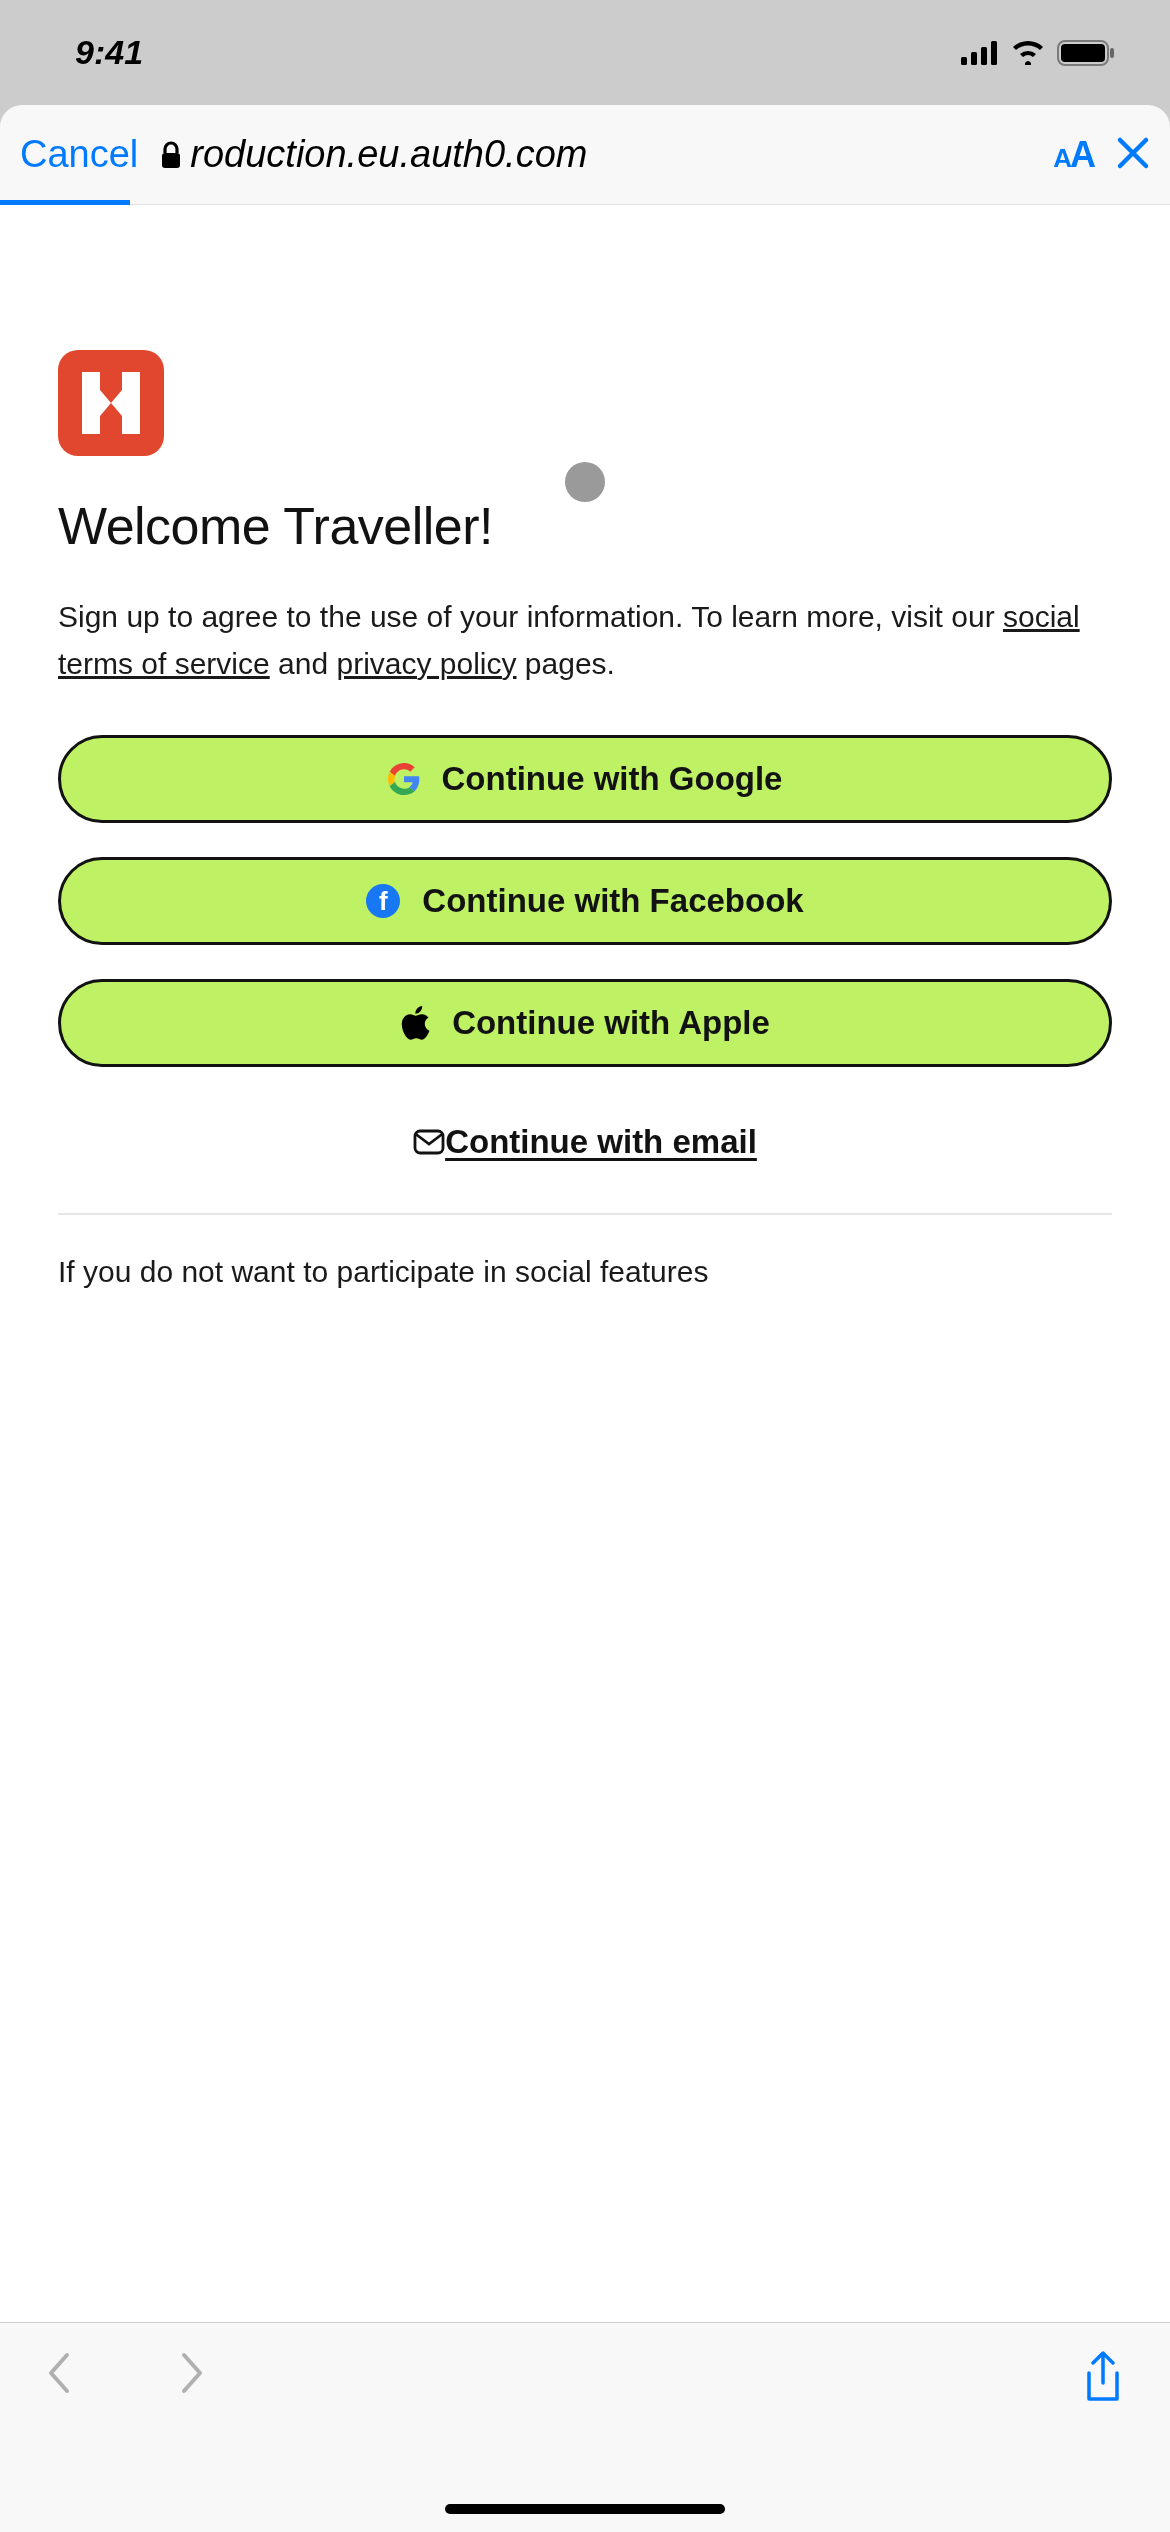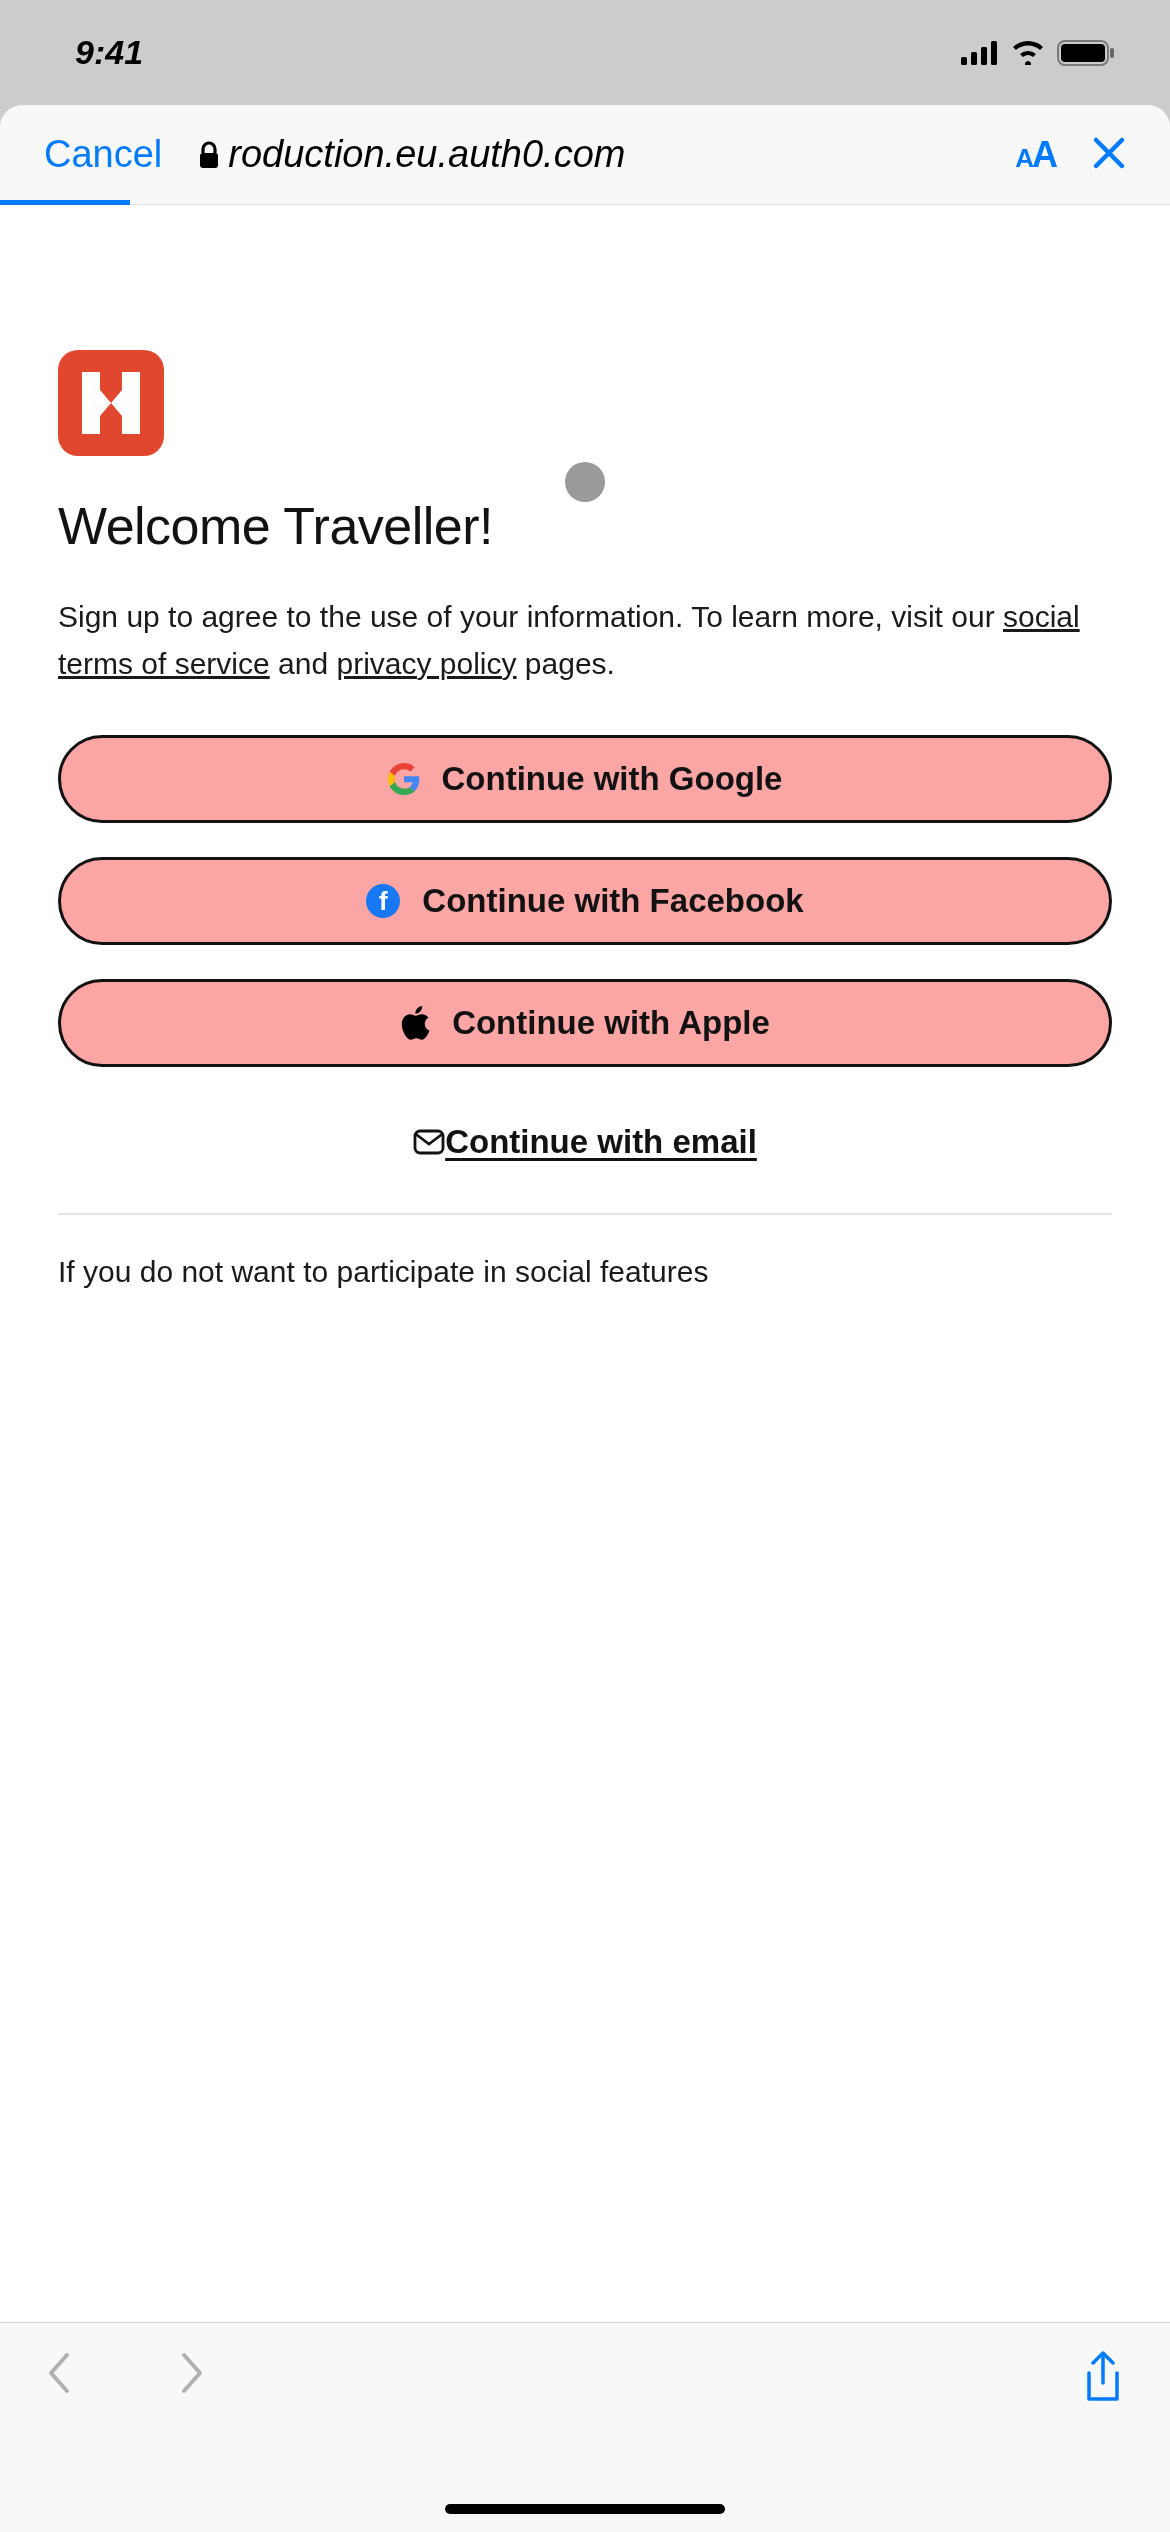--- a/index.html
+++ b/index.html
@@ -41,23 +41,23 @@
       right: 0;
       bottom: 0;
       background: #f8f8f8;
       border-radius: 22px 22px 0 0;
       overflow: hidden;
     }
     .browser-header {
       height: 100px;
       display: flex;
       align-items: center;
-      padding: 0 44px;
+      padding: 0 20px;
       border-bottom: 1px solid #e0e0e0;
-      gap: 36px;
+      gap: 22px;
       position: relative;
     }
     .cancel-btn {
       color: #007aff;
       font-size: 38px;
       font-weight: 400;
     }
     .url-area {
       flex: 1;
       display: flex;
@@ -149,21 +149,21 @@
     }
     .terms-text a {
       color: #1a1a1a;
       text-decoration: underline;
     }
     .auth-btn {
       width: 100%;
       height: 88px;
       border: 3px solid #121212;
       border-radius: 44px;
-      background: #fca5a5;
+      background: #bef264;
       display: flex;
       align-items: center;
       justify-content: center;
       gap: 22px;
       margin-bottom: 34px;
       font-size: 33px;
       font-weight: 700;
       color: #121212;
     }
     .email-link {

